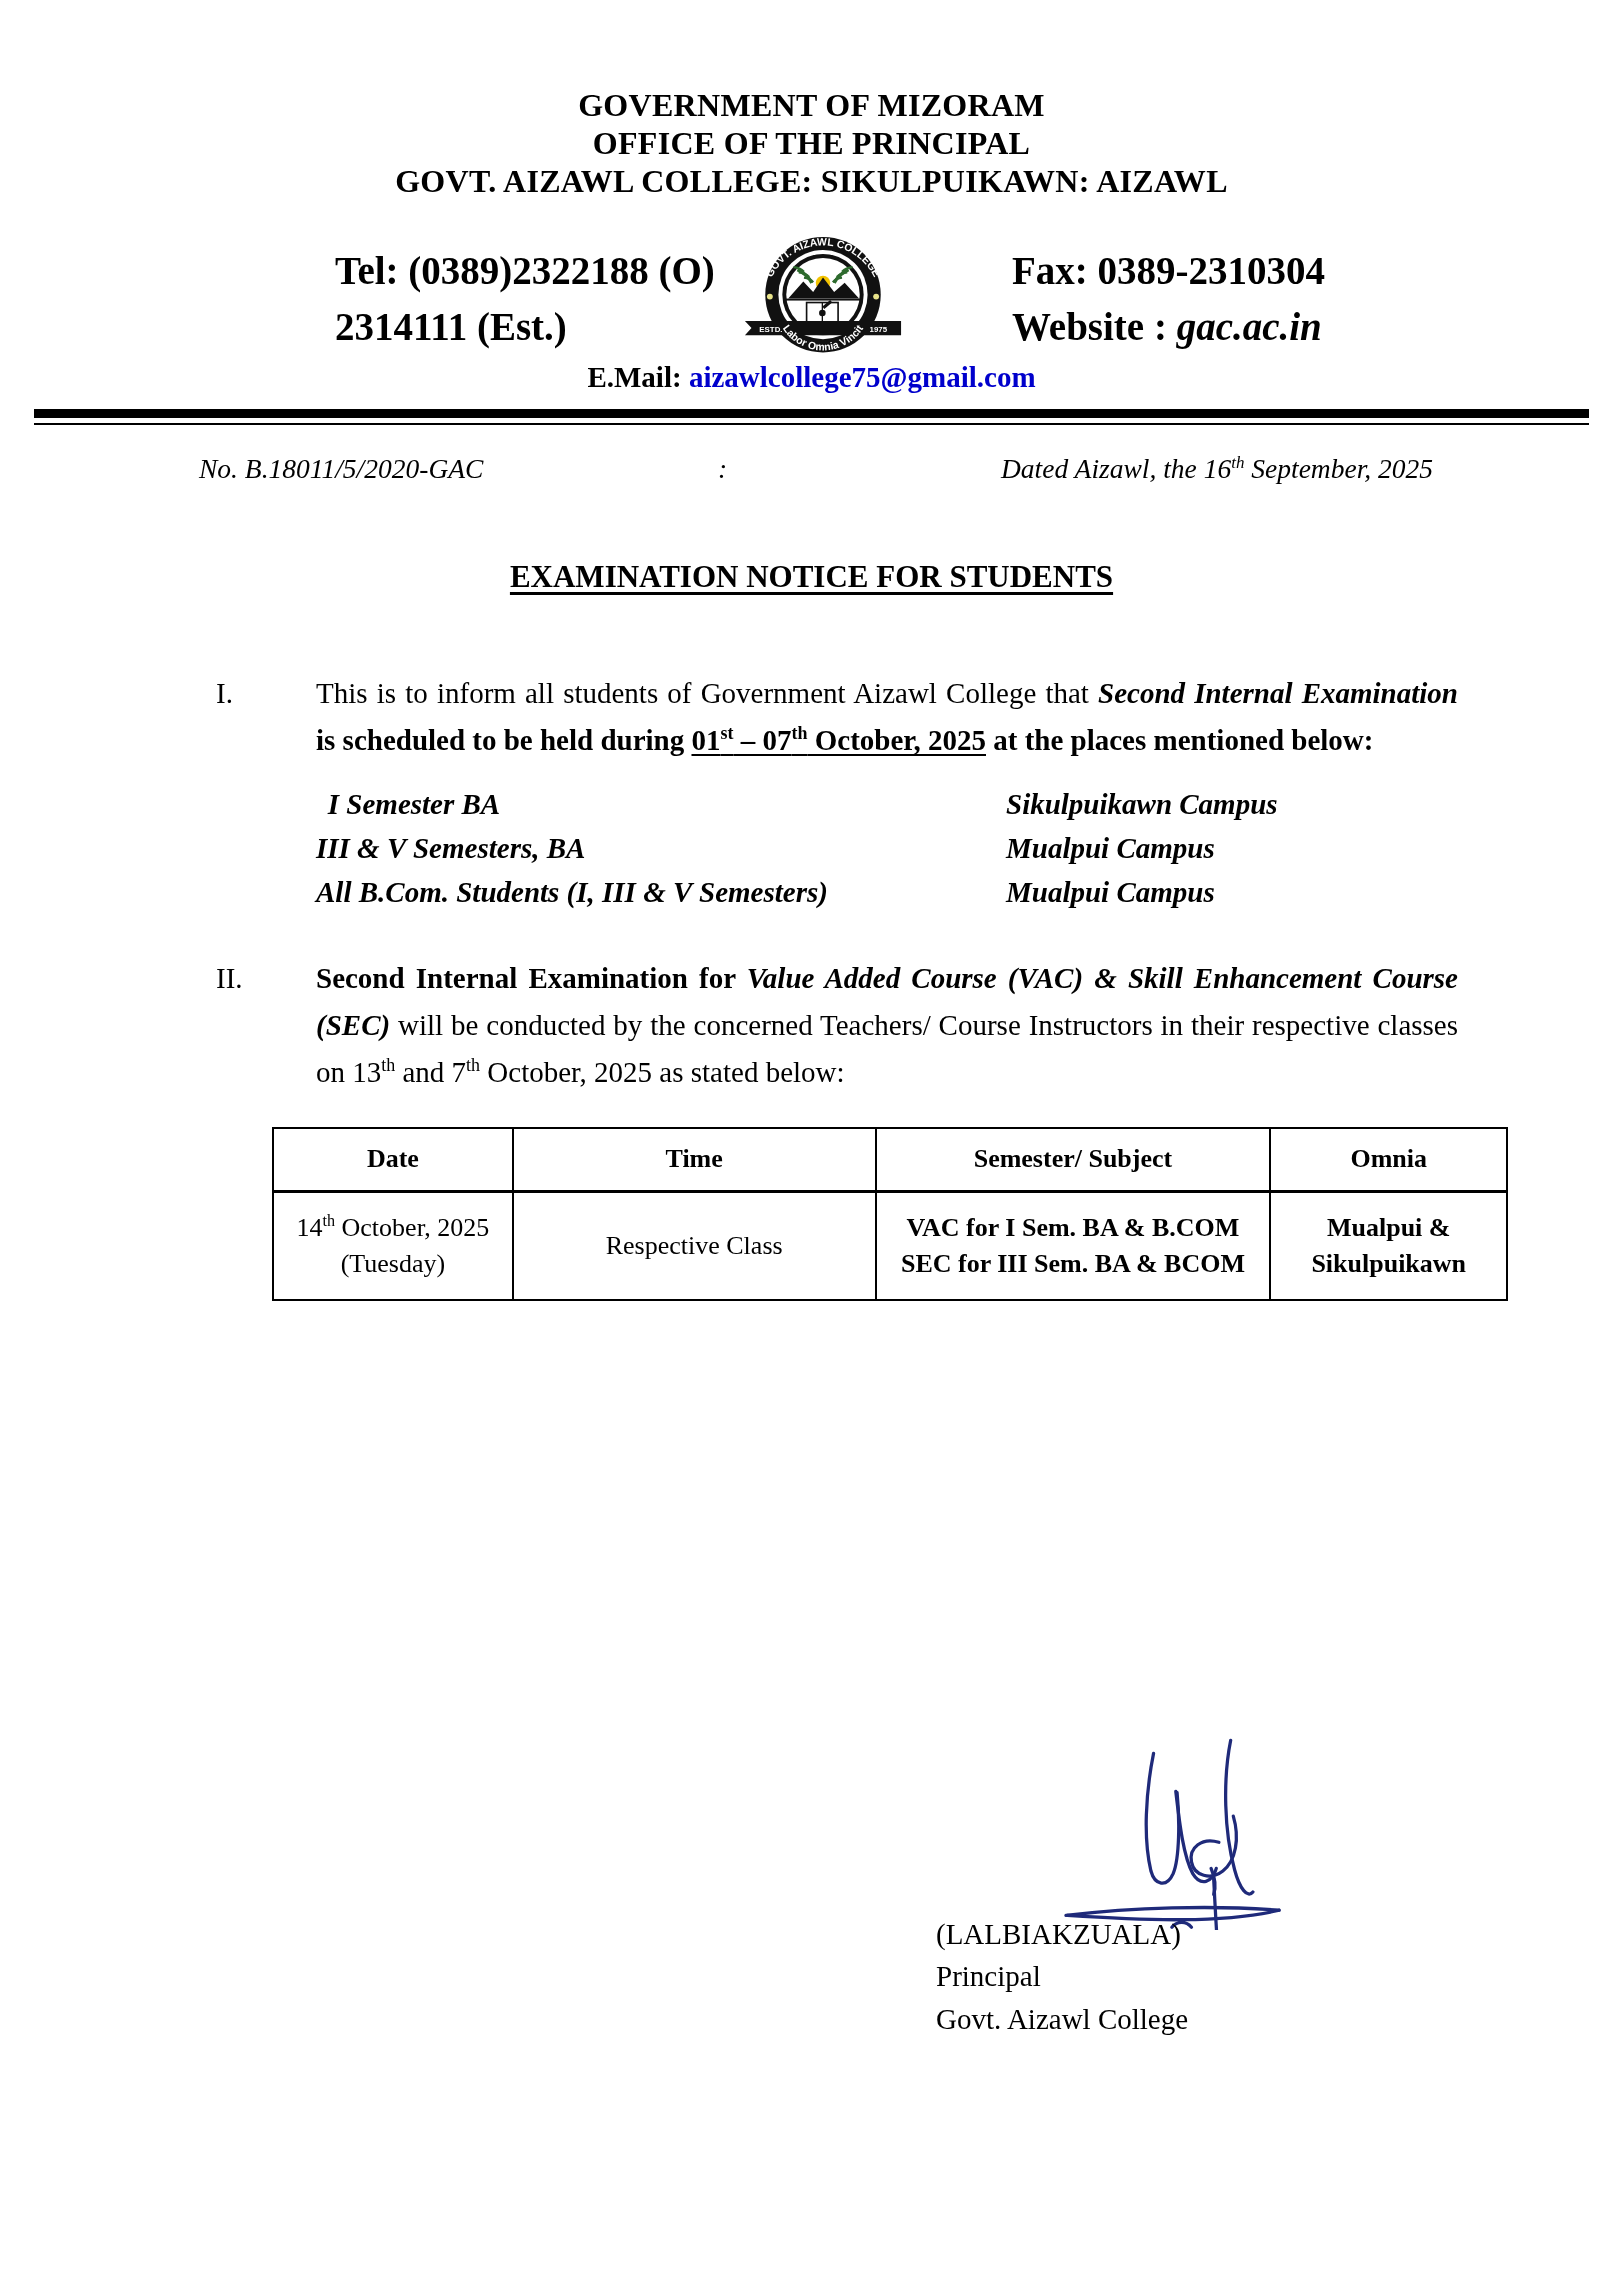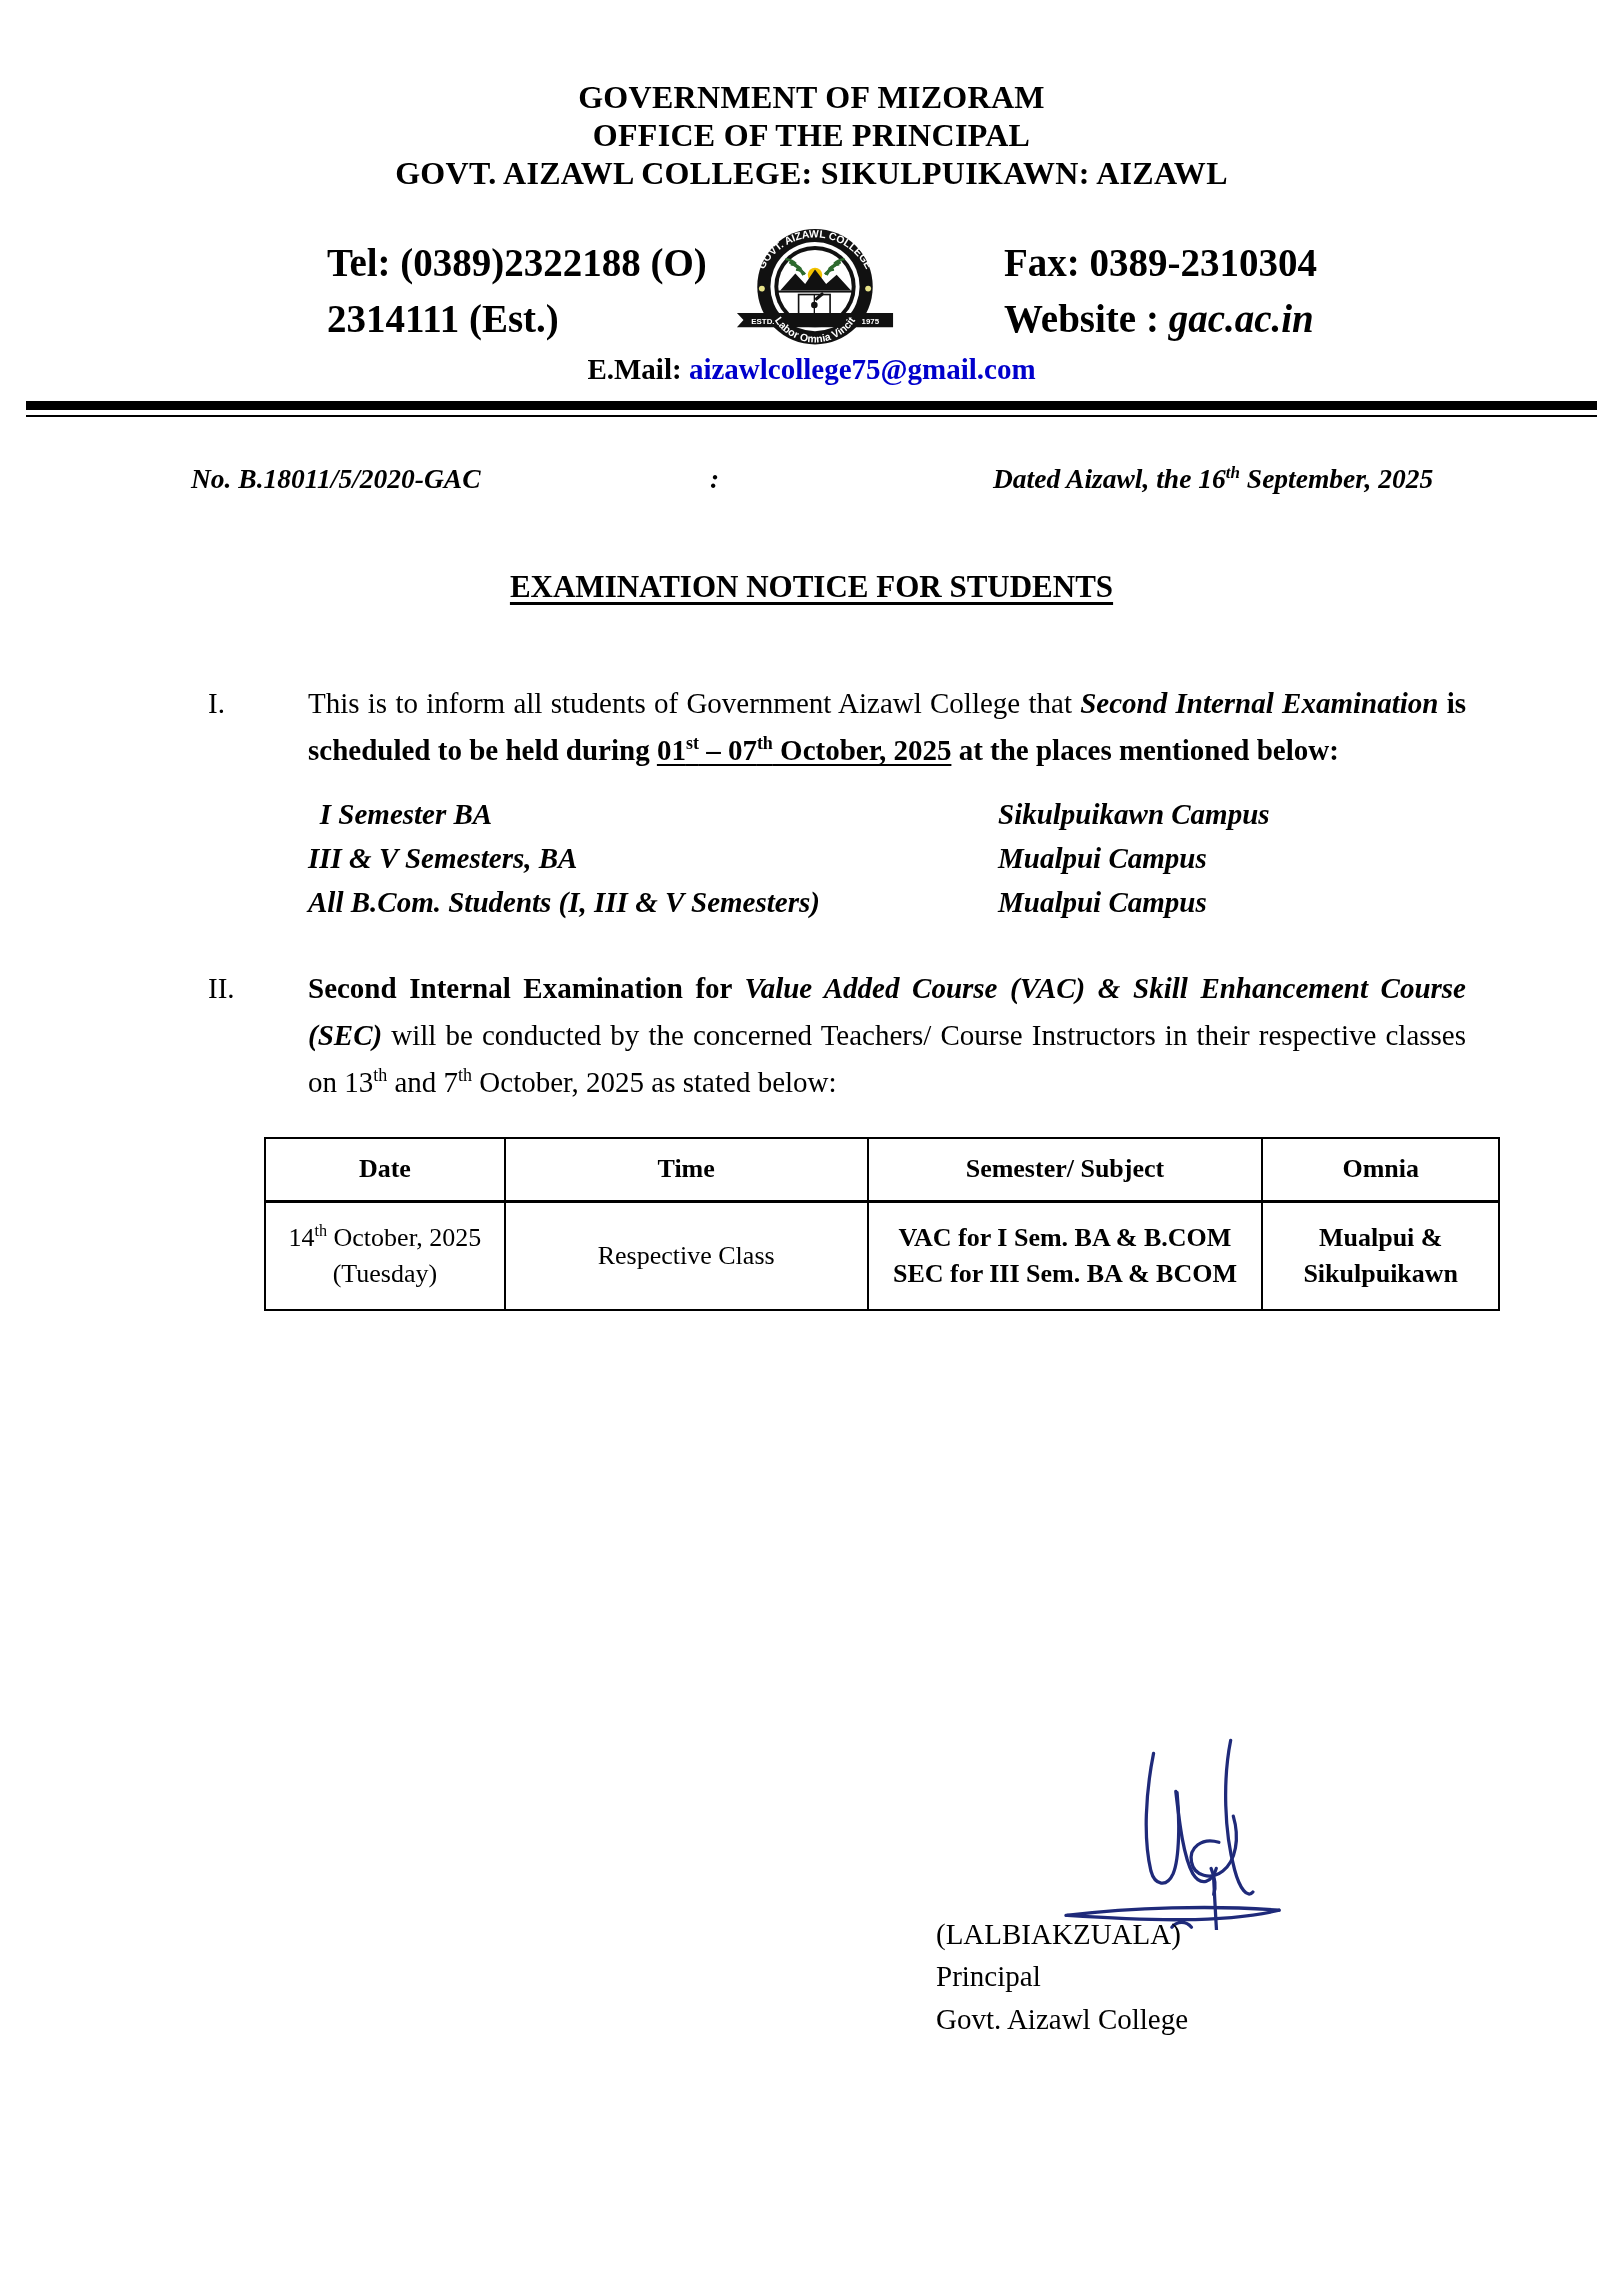--- a/index.html
+++ b/index.html
@@ -10,21 +10,21 @@
   body {
     font-family: "Liberation Serif", "DejaVu Serif", serif;
     color: #000000;
   }
   .page {
     position: relative;
     width: 1623px;
     height: 2295px;
     background: #ffffff;
     box-sizing: border-box;
-    padding: 0;
+    padding: 8px;
     overflow: hidden;
   }
 
   
   .letterhead {
     padding-top: 79px;
   }
   .lh-line {
     text-align: center;
     font-weight: bold;
@@ -74,24 +74,24 @@
   }
   .rule-thin {
     margin: 4.6px 26px 0 26px;
     height: 2.6px;
     background: #000;
   }
 
   
   .refline {
     position: relative;
-    margin: 46px 0 0 0;
+    margin: 28px 0 0 0;
     height: 46px;
     font-style: italic;
-    font-weight: bold;
+    font-weight: normal;
     font-size: 27.5px;
   }
   .ref-no    { position: absolute; left: 191px;  top: 0; }
   .ref-colon { position: absolute; left: 710px; top: 0; }
   .ref-date  { position: absolute; left: 993px; top: 0; }
 
   
   .doc-title {
     text-align: center;
     font-weight: bold;

